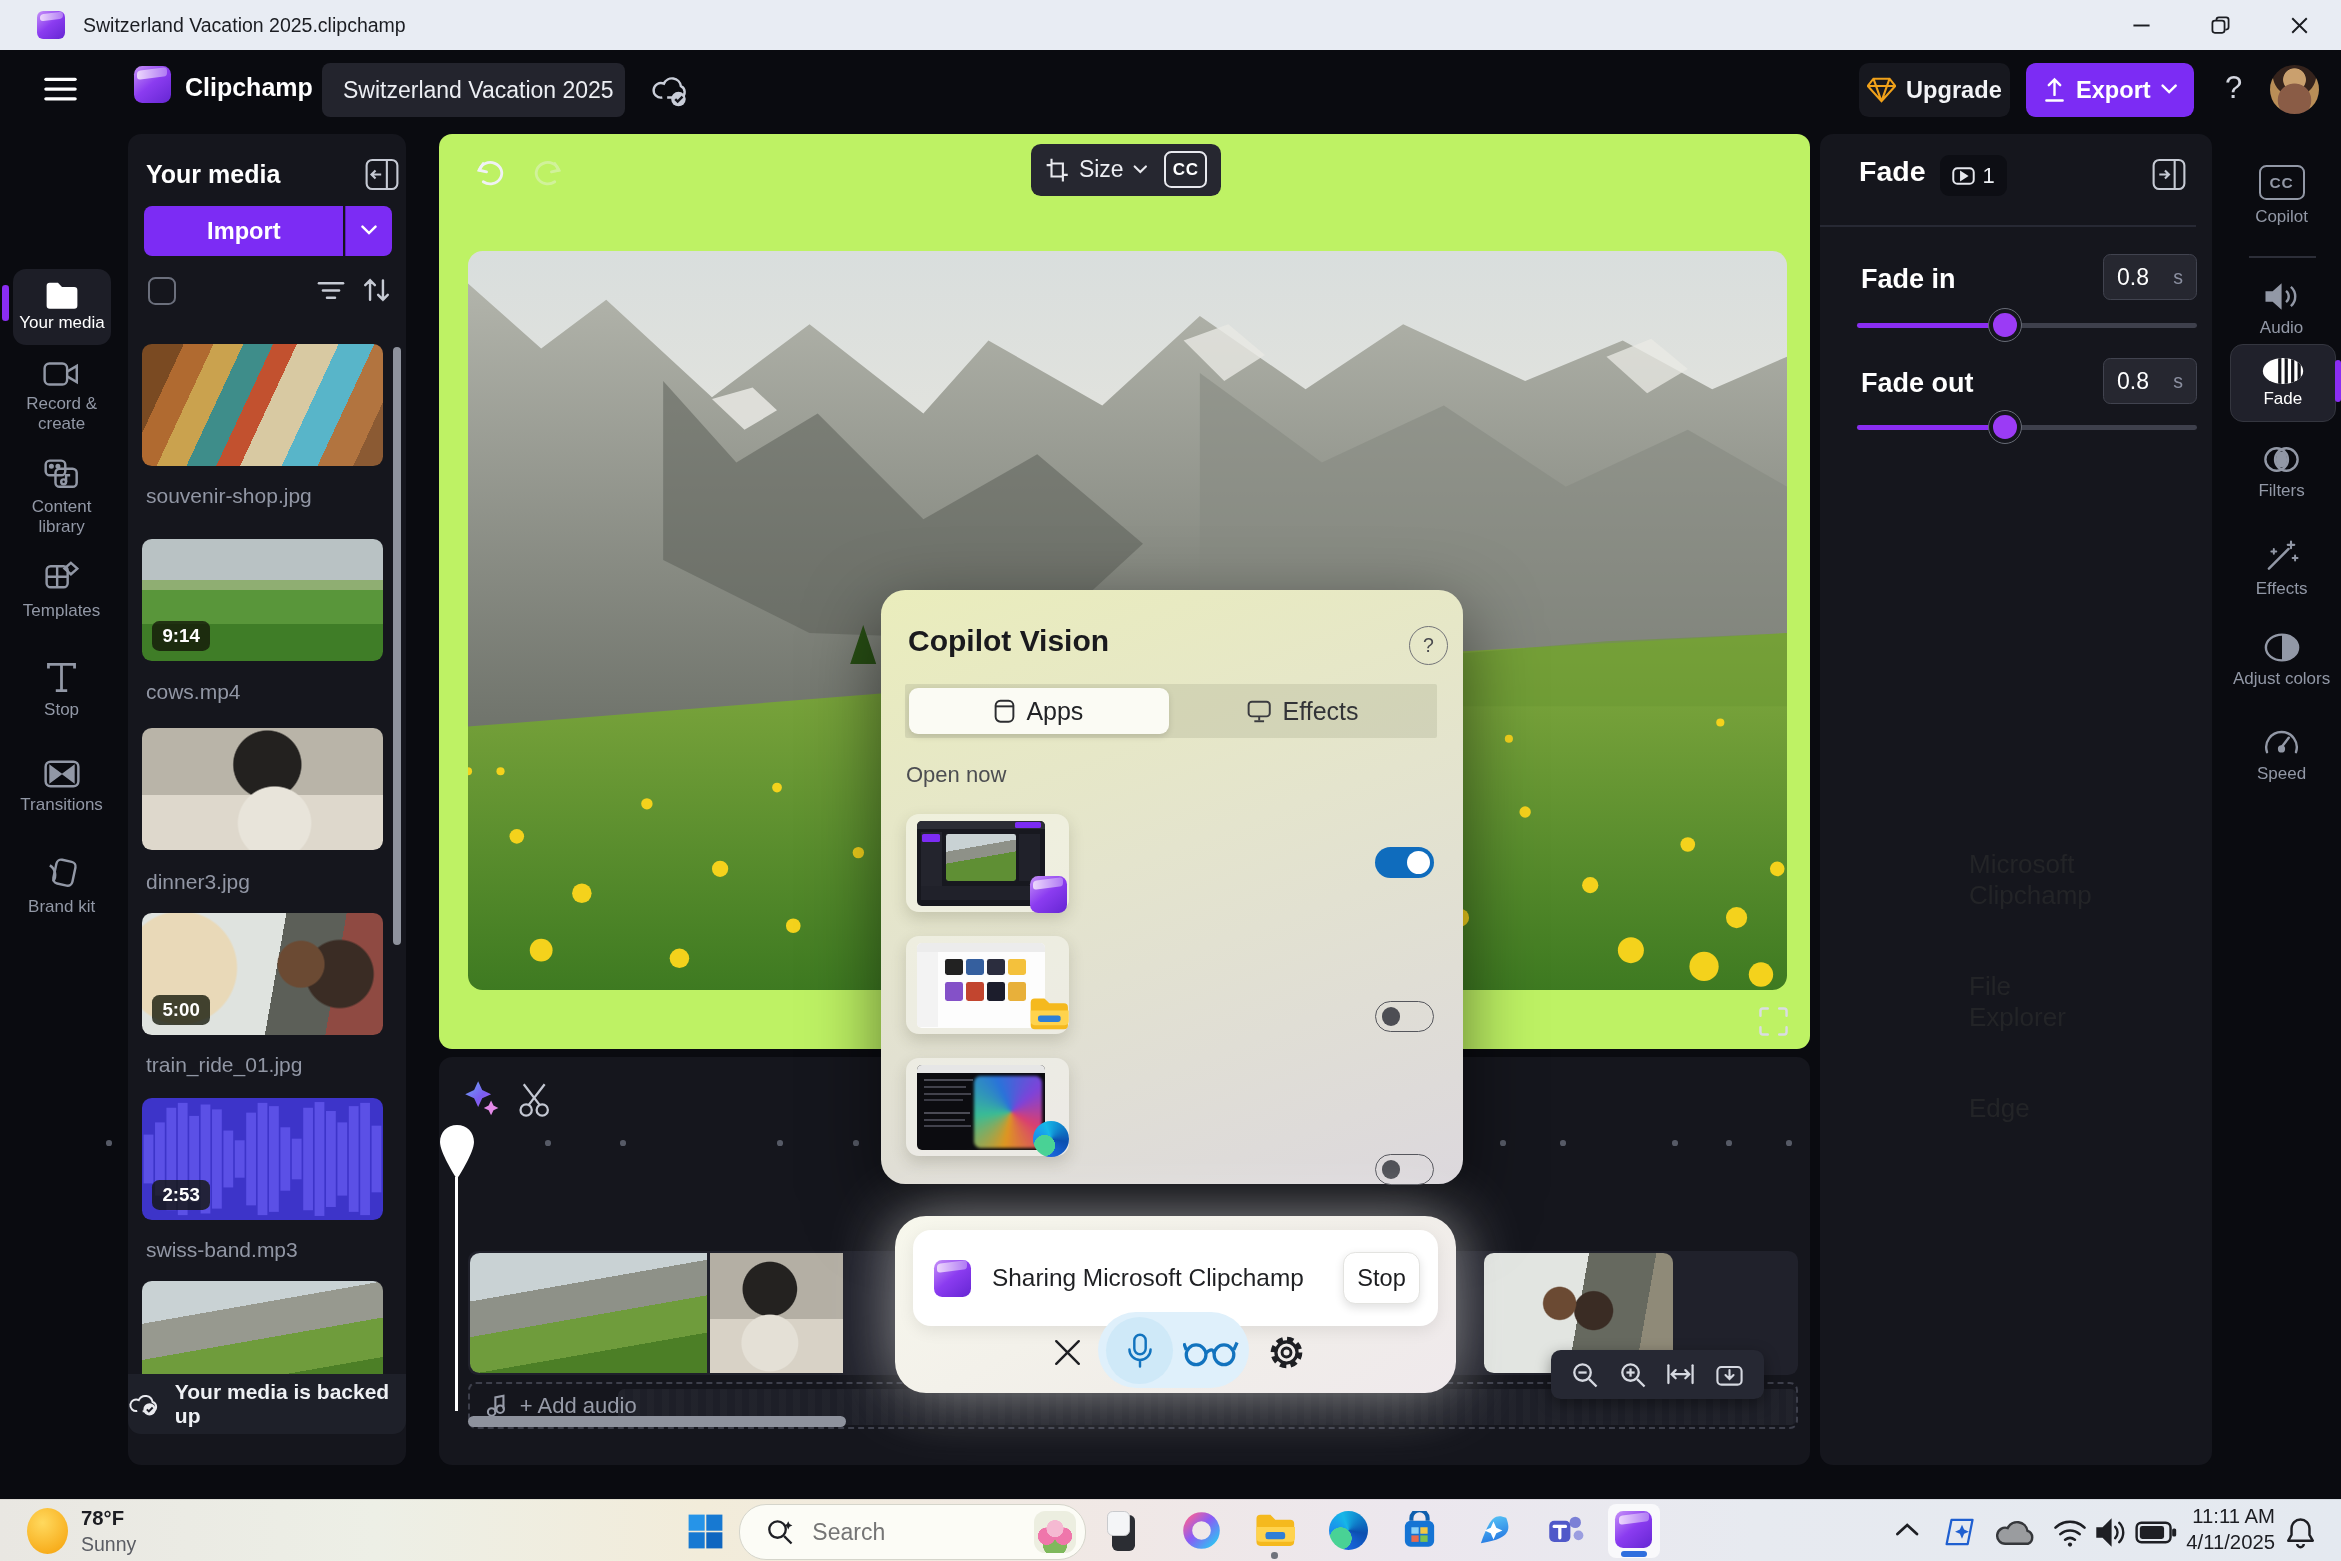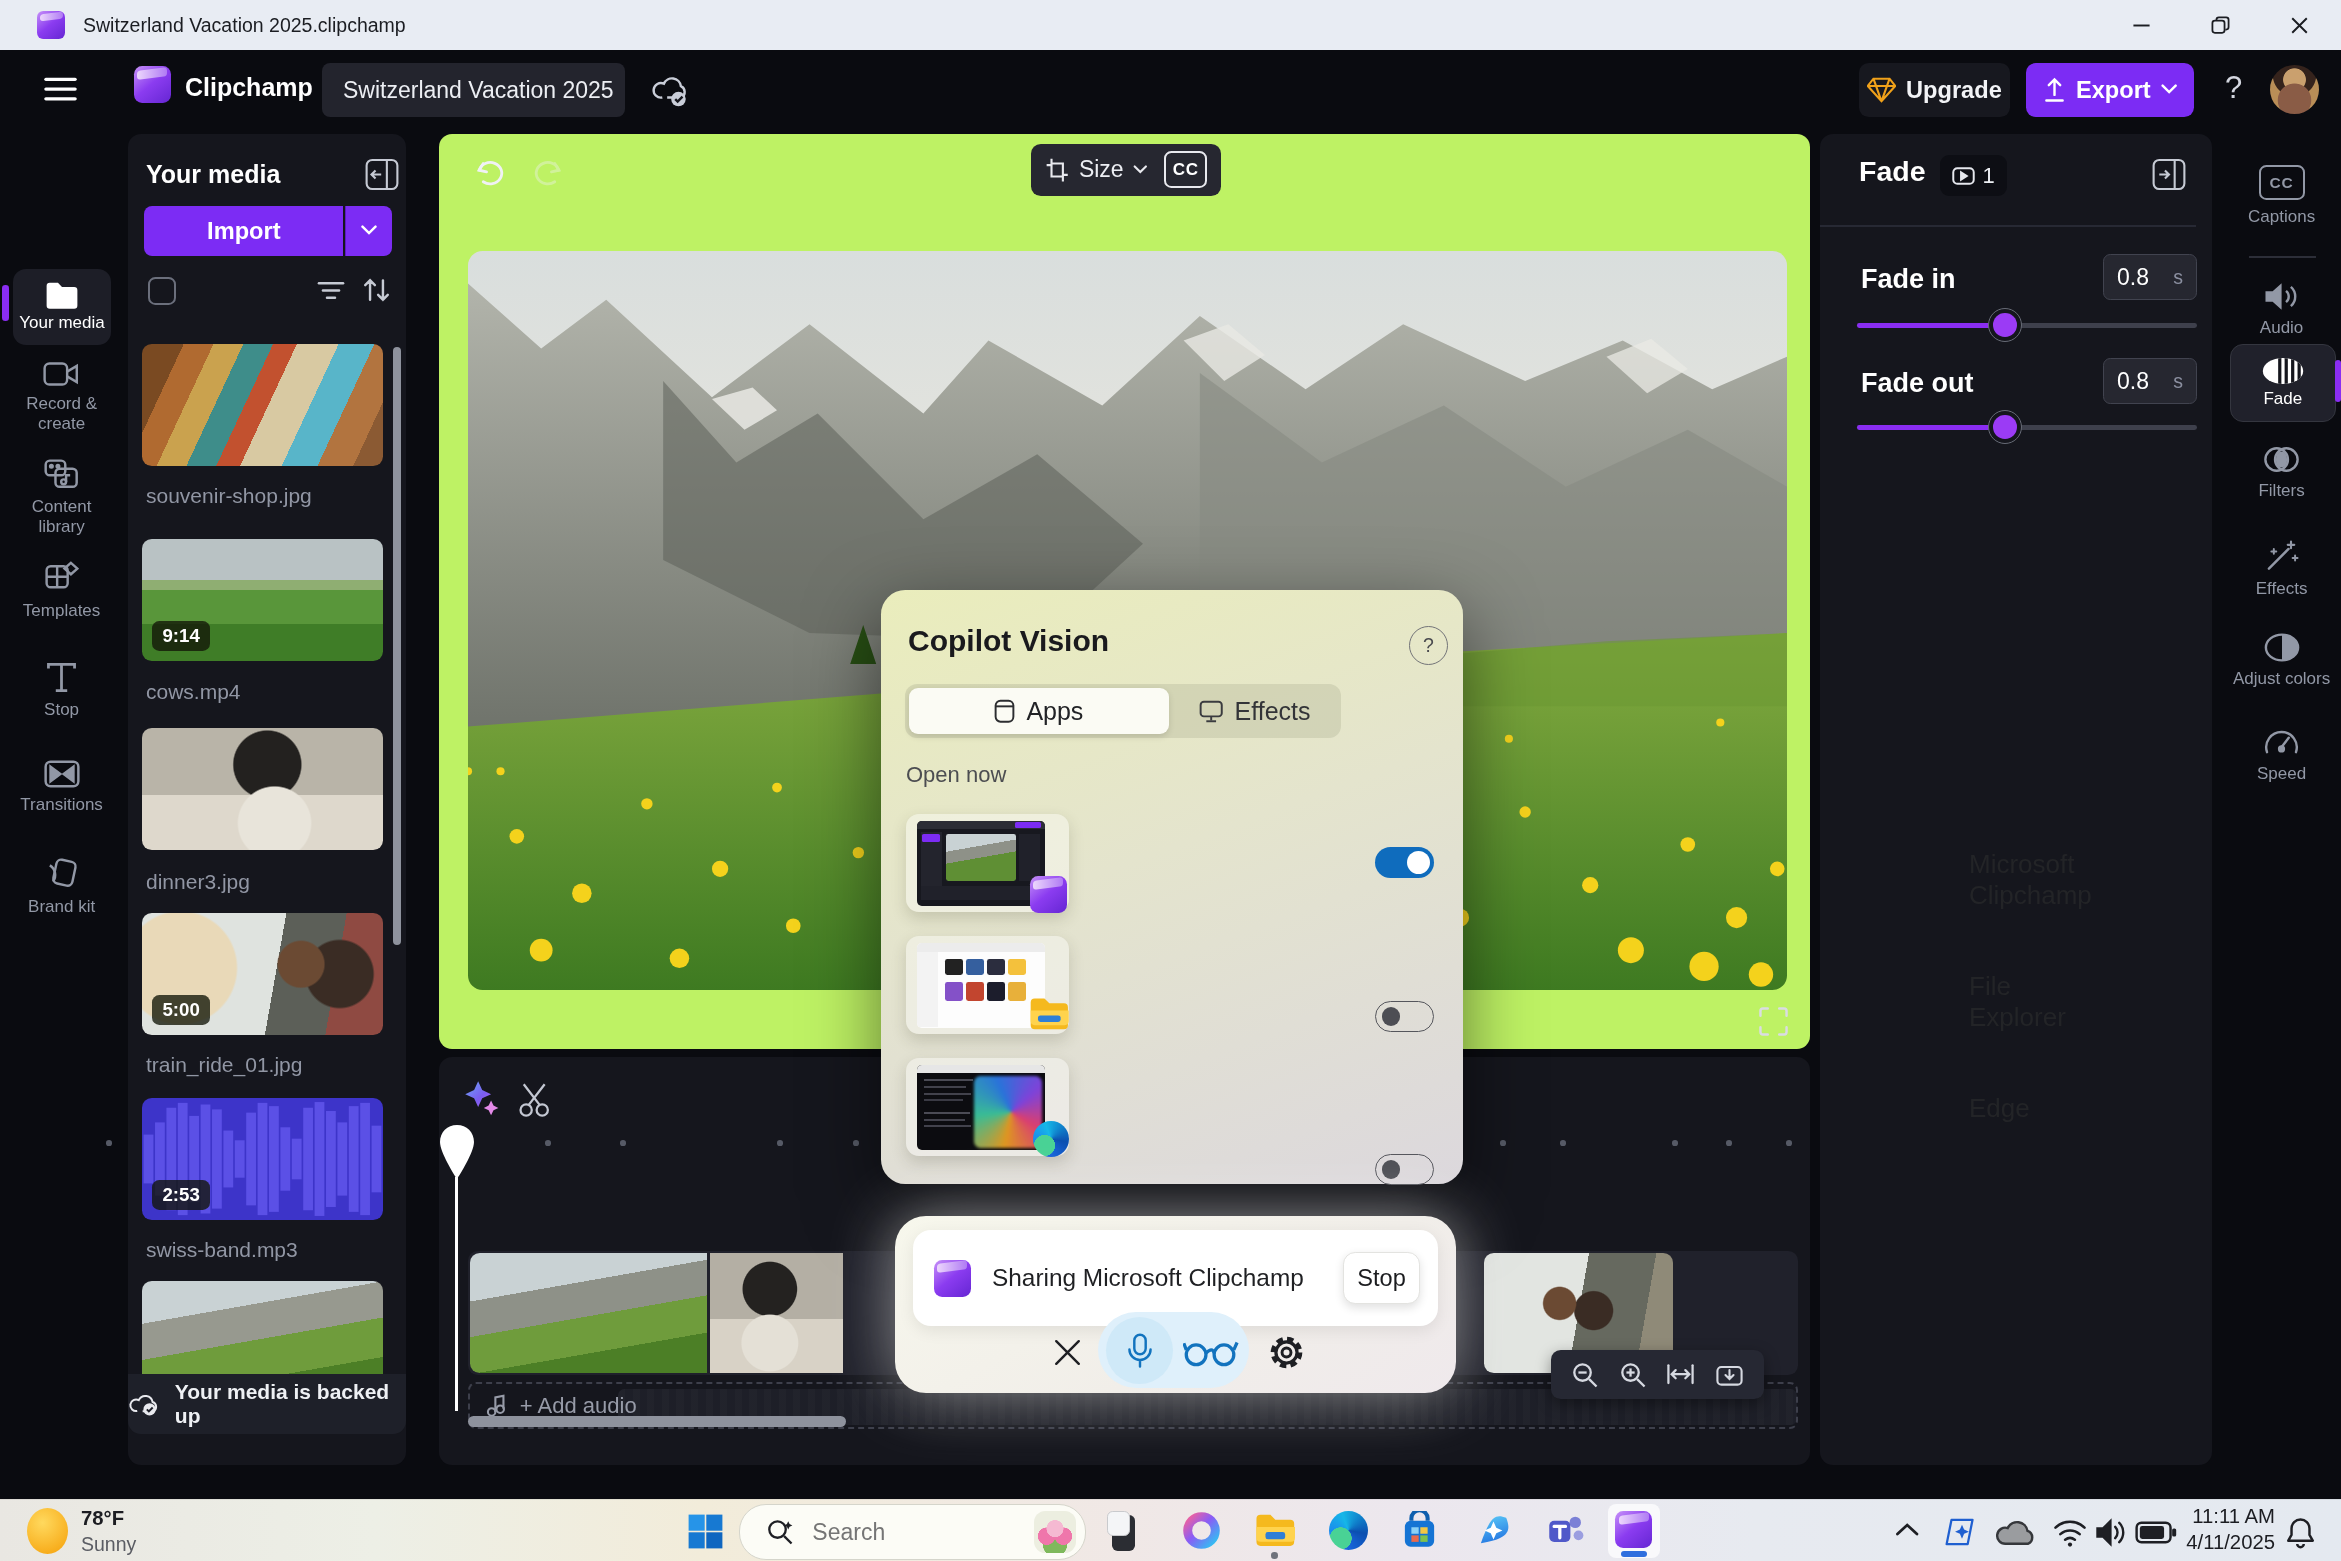--- a/index.html
+++ b/index.html
@@ -401,21 +401,21 @@
     <div class="track" style="left:37px;top:291px;width:340px"></div>
     <div class="fill" style="left:37px;top:291px;width:146px"></div>
     <div class="thumb" style="left:168px;top:276px"></div>
   </div>
 
   <div class="abs" style="left:2220px;top:134px;width:122px;height:1331px">
     <div class="abs navitem" style="left:8.1px;top:31px;width:107px">
       <div class="flex" style="width:42px;height:31px;border:2.4px solid #9298a6;border-radius:7.3px;justify-content:center">
         <span style="font-size:15.5px;font-weight:bold;color:#9298a6;letter-spacing:0.8px">CC</span>
       </div>
-      <span class="navlbl">Captions</span>
+      <span class="navlbl">Copilot</span>
     </div>
     <div class="abs" style="left:28.5px;top:122px;width:67px;height:2.4px;background:#2c2e38"></div>
     <div class="abs navitem" style="left:8.1px;top:148px;width:107px">
       <svg width="36" height="29" viewBox="0 0 44 36" fill="none" stroke="#9298a6" stroke-width="3">
         <path d="M3 13 h8 l9 -8 v26 l-9 -8 h-8 z" fill="#9298a6"></path>
         <path d="M27 11 a9 9 0 0 1 0 14 M33 6 a16 16 0 0 1 0 24"></path>
         </svg>
       <span class="navlbl">Audio</span>
     </div>
     <div class="abs navitem" style="left:9.8px;top:210px;width:104px;height:76px;background:#20212b;border-radius:13px;border:0.8px solid #34363f;justify-content:center;gap:4.9px">
@@ -558,21 +558,21 @@
     </svg>
 
   <div class="abs" style="left:881px;top:590px;width:582px;height:594px;border-radius:24.4px;z-index:5;
               background:linear-gradient(160deg,#eaedbc 0%,#e4e4cd 45%,#dcd8dd 100%);
               box-shadow:0 24.4px 73px rgba(0,0,0,.5)">
     <div class="abs" style="left:27px;top:34px;font-size:30px;font-weight:bold;color:#1a1a1d">Copilot Vision</div>
     <div class="abs flex" style="left:528px;top:36px;width:37px;height:37px;border:1.6px solid #737478;border-radius:50%;justify-content:center">
       <span style="font-size:19.5px;color:#4a4b4f">?</span>
     </div>
 
-    <div class="abs flex" style="left:23.6px;top:94px;width:436px;height:54px;background:rgba(175,178,150,.35);border-radius:12px">
+    <div class="abs flex" style="left:23.6px;top:94px;width:532px;height:54px;background:rgba(175,178,150,.35);border-radius:2px">
       <div class="flex" style="width:260px;height:46px;margin-left:4.1px;background:#fbfbf4;border-radius:9px;justify-content:center;gap:11.4px;box-shadow:0 2.4px 6.5px rgba(0,0,0,.12)">
         <svg width="21" height="24.4" viewBox="0 0 26 30" fill="none" stroke="#2c2d30" stroke-width="2.4">
           <rect x="2" y="2" width="22" height="26" rx="6"></rect>
             <line x1="2" y1="9" x2="24" y2="9"></line>
           </svg>
         <span style="font-size:25px;color:#222326">Apps</span>
       </div>
       <div class="flex" style="flex:1;height:46px;justify-content:center;gap:11.4px">
         <svg width="24.4" height="23" viewBox="0 0 30 28" fill="none" stroke="#3a3b3f" stroke-width="2.4">
           <rect x="2" y="2" width="26" height="18" rx="4"></rect>

